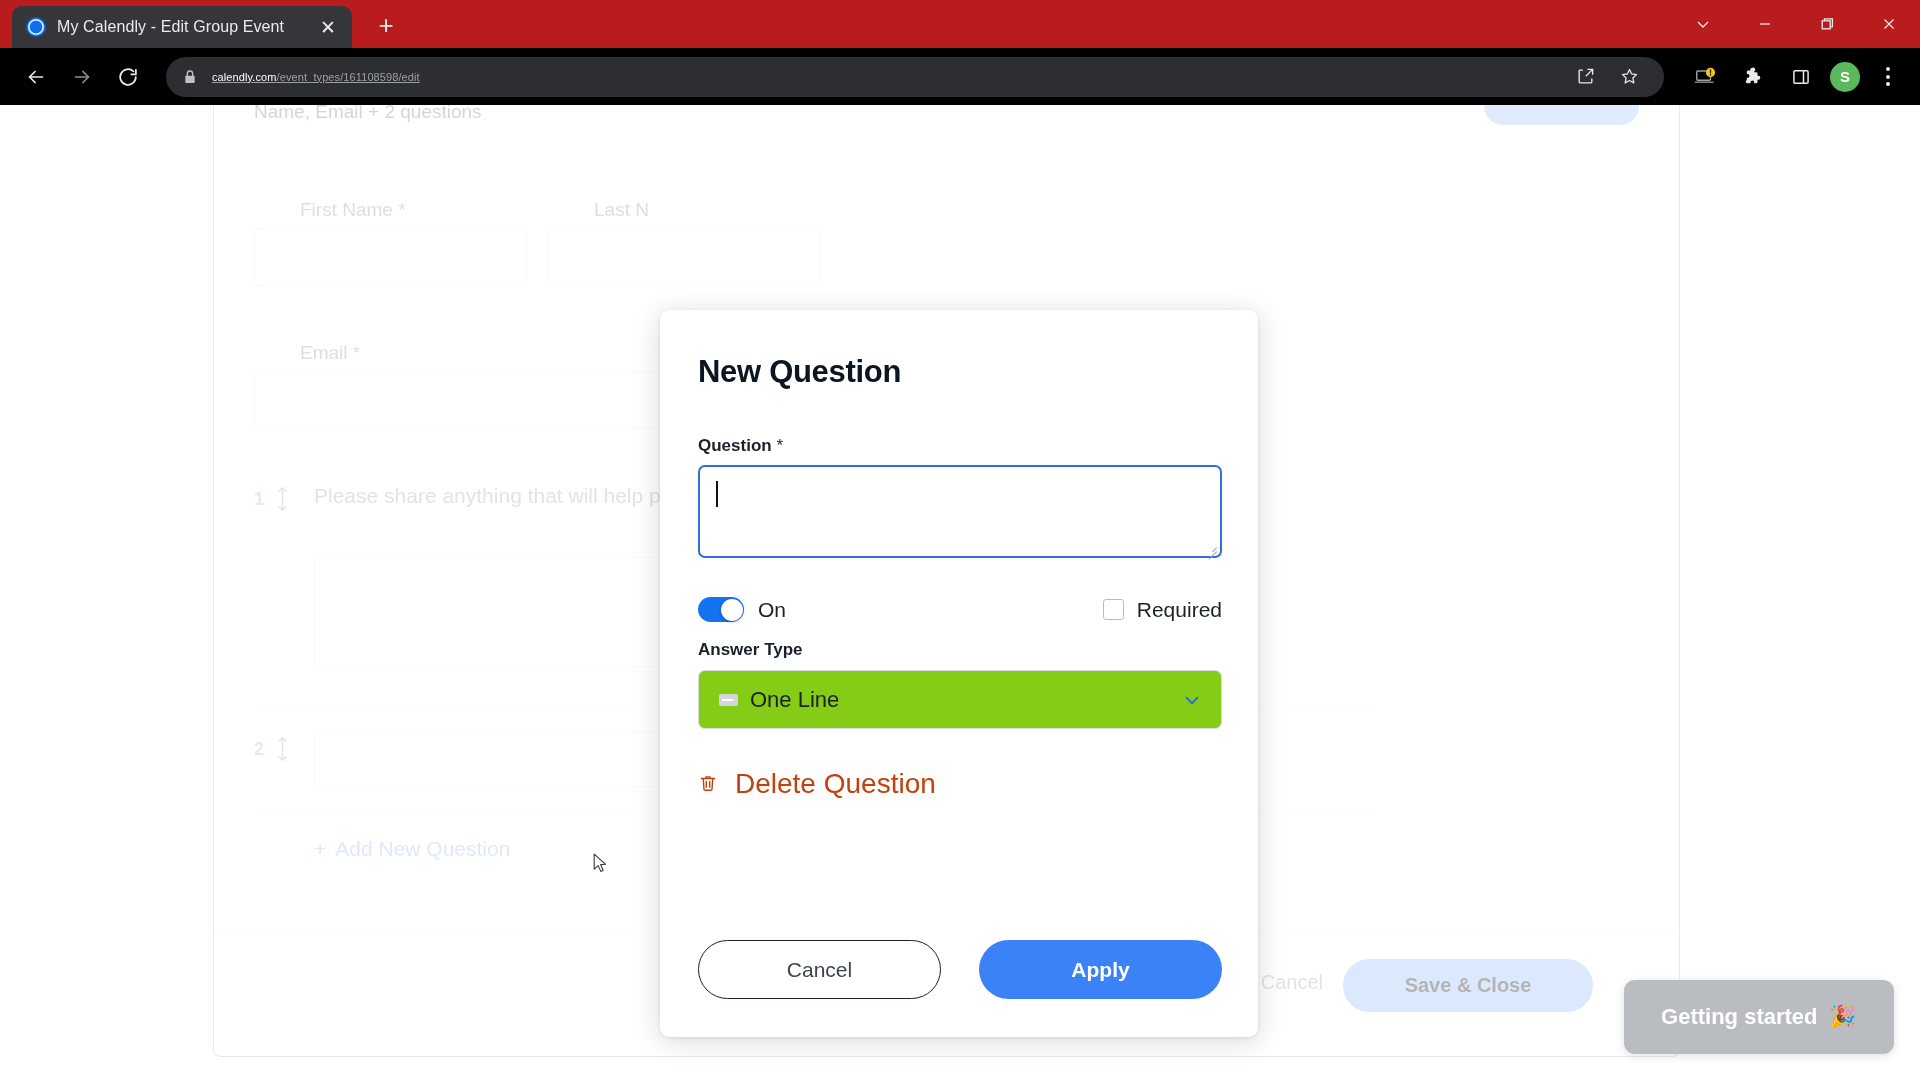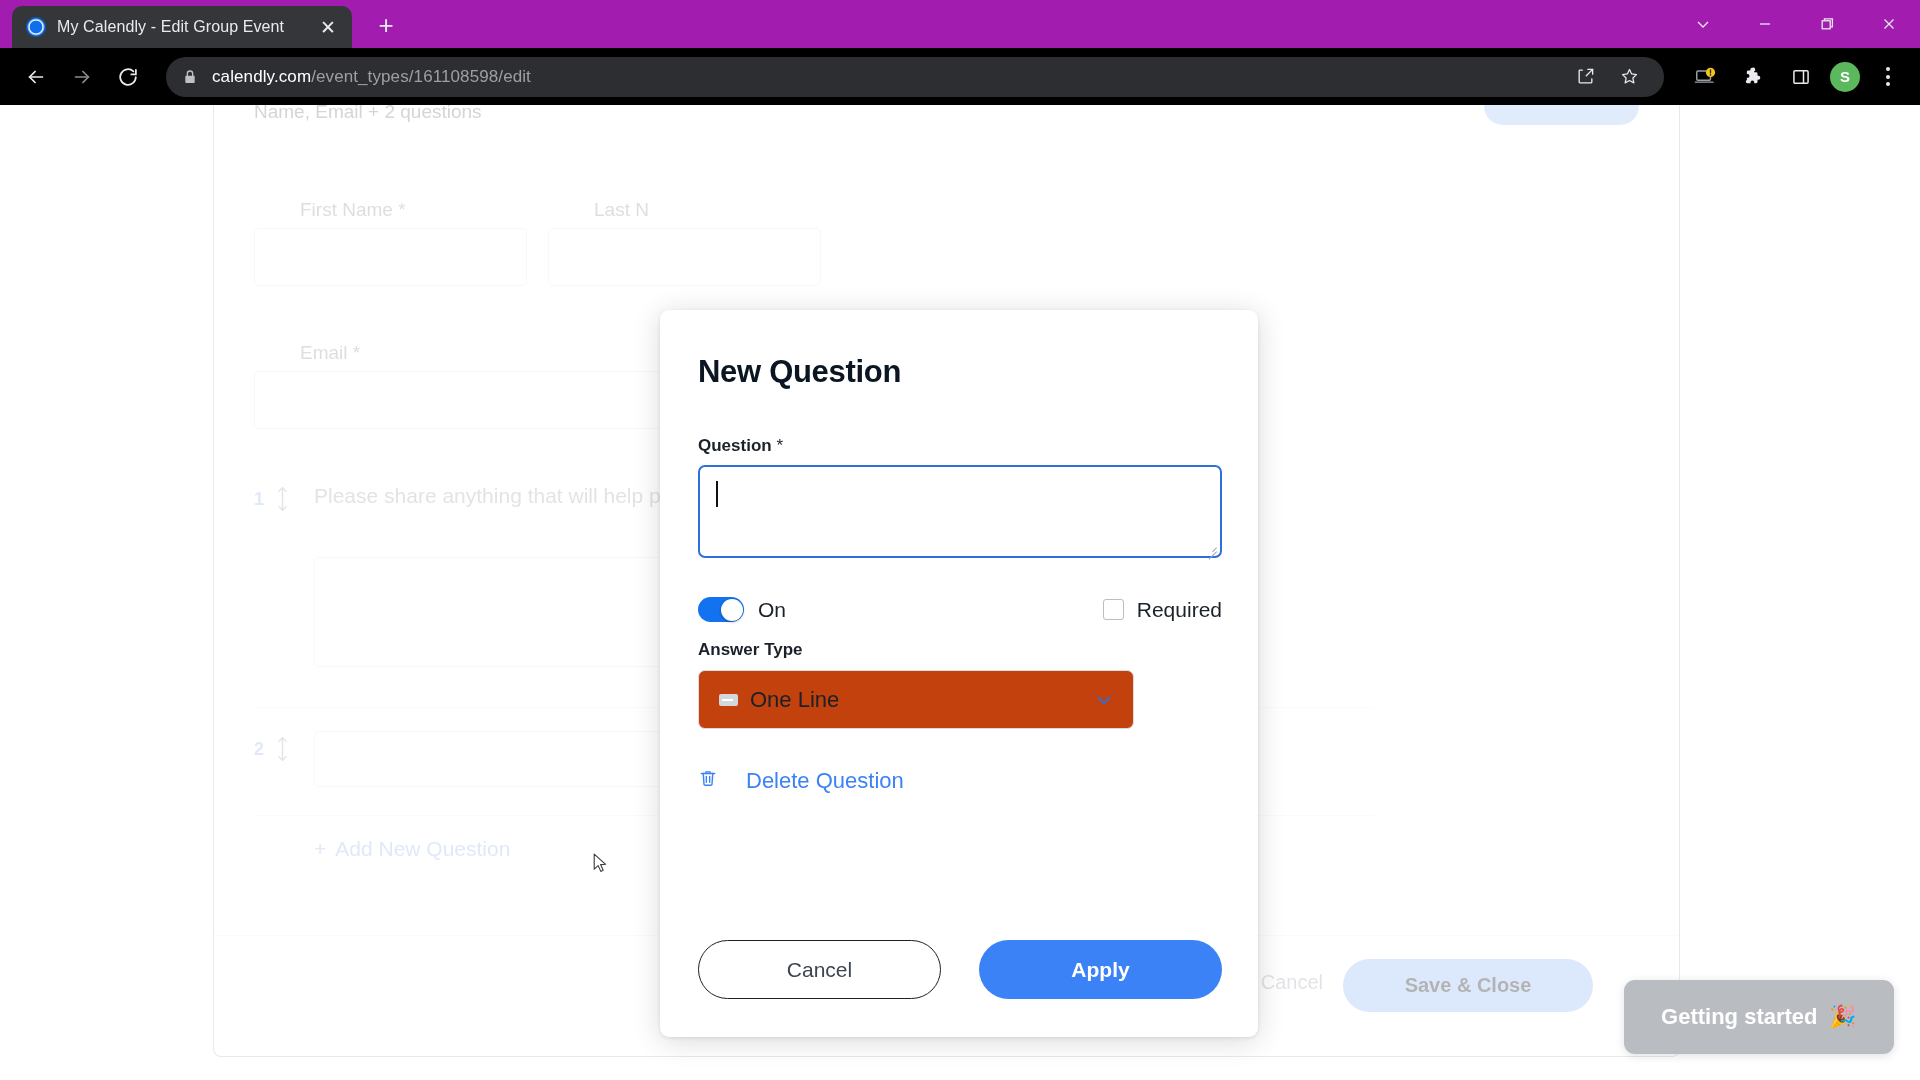--- a/index.html
+++ b/index.html
@@ -15,21 +15,21 @@
   
   .browser {
     width: 1920px;
     height: 1080px;
     position: relative;
     background: #ffffff;
   }
 
   .titlebar {
     height: 48px;
-    background: #a21caf;
+    background: #b91c1c;
     display: flex;
     align-items: flex-end;
     position: relative;
   }
 
   .tab-strip {
     display: flex;
     align-items: flex-end;
     height: 48px;
     padding-left: 12px;
@@ -145,25 +145,26 @@
 
   .lock-icon {
     width: 16px;
     height: 16px;
     flex: 0 0 auto;
     margin-right: 14px;
     color: #bdc1c6;
   }
 
   .url {
-    font-size: 17px;
+    font-size: 11px;
     white-space: nowrap;
     overflow: hidden;
     color: #9aa0a6;
     letter-spacing: .1px;
+    text-decoration: underline;
   }
   .url .host { color: #ffffff; }
 
   .omnibox-actions {
     margin-left: auto;
     display: flex;
     align-items: center;
     gap: 6px;
     padding-left: 10px;
   }
@@ -458,25 +459,25 @@
 
   .answer-label {
     margin-top: 18px;
     font-size: 17px;
     font-weight: 700;
     color: #1a2129;
     margin-bottom: 10px;
   }
 
   .select {
-    width: 436px;
+    width: 524px;
     height: 59px;
     border: 1px solid #d8dce1;
     border-radius: 7px;
-    background: #c2410c;
+    background: #84cc16;
     display: flex;
     align-items: center;
     padding: 0 18px 0 20px;
   }
   .select-icon {
     width: 19px;
     height: 12px;
     border-radius: 2px;
     background: #d3d7dc;
     position: relative;
@@ -498,23 +499,23 @@
     margin-left: auto;
     color: #2f6fdc;
     display: flex;
     align-items: center;
   }
 
   .delete-link {
     margin-top: 39px;
     display: flex;
     align-items: center;
-    gap: 28px;
-    color: #3b82f6;
-    font-size: 22px;
+    gap: 17px;
+    color: #c2410c;
+    font-size: 28px;
   }
 
   .modal-actions {
     position: absolute;
     left: 38px;
     bottom: 38px;
     width: 524px;
     display: flex;
     gap: 38px;
   }

